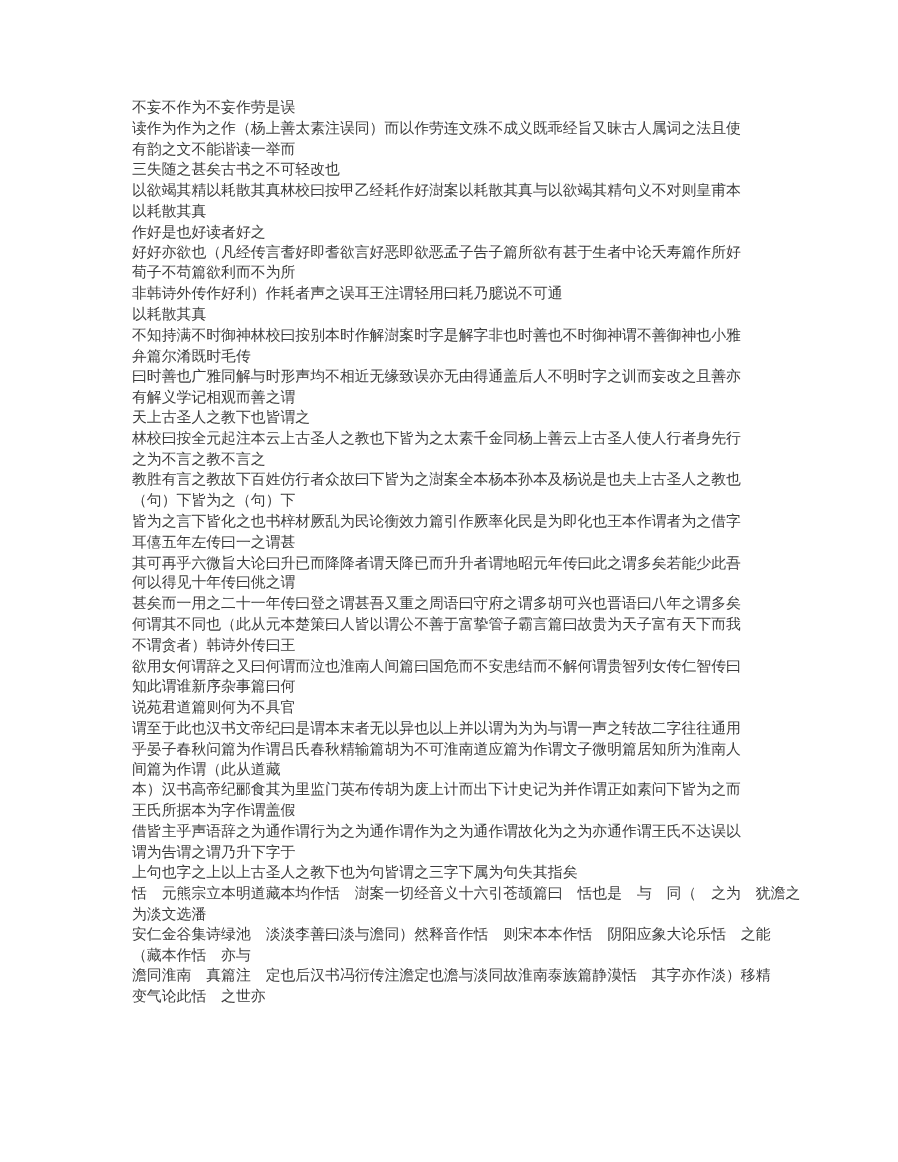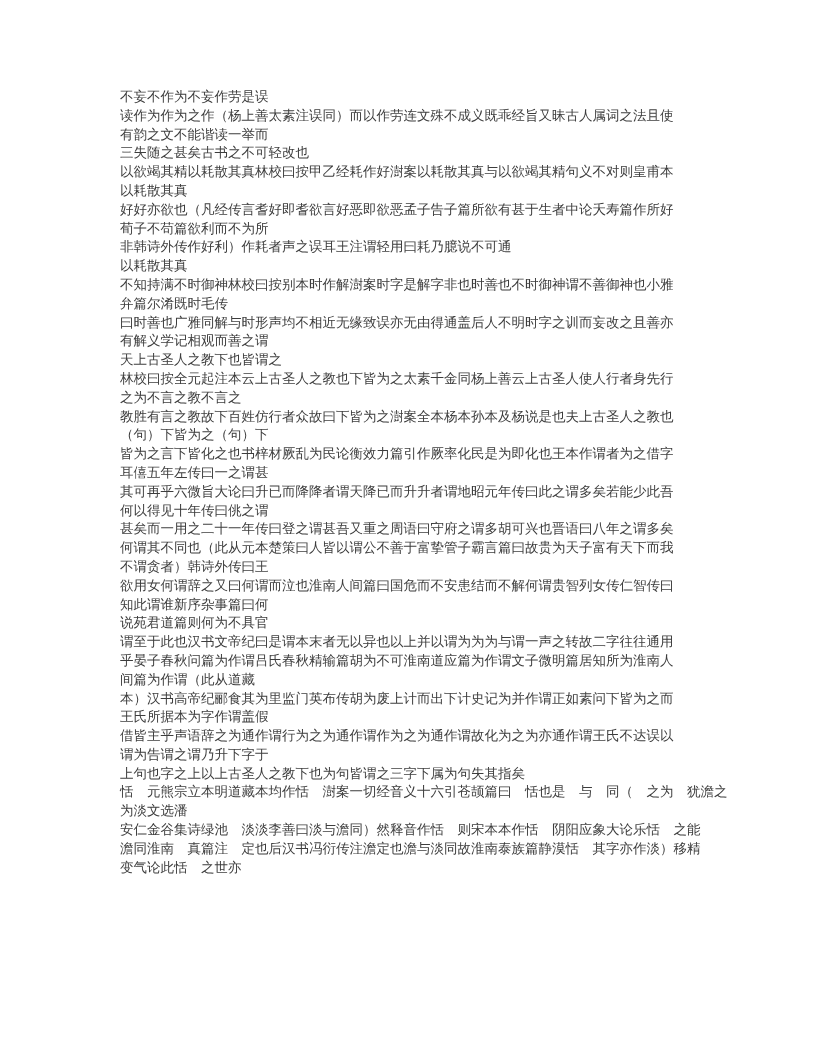--- a/index.html
+++ b/index.html
@@ -12,21 +12,21 @@
     width: 816px;
     height: 1056px;
     background: #ffffff;
     overflow: hidden;
   }
   .text-block {
     position: absolute;
     left: 120px;
     top: 89px;
     width: 612px;
-    font-family: Liberation Mono, monospace;
+    font-family: Liberation Sans, sans-serif;
     font-size: 13.5px;
     line-height: 18.8px;
     color: #3d3d3d;
     letter-spacing: 0px;
   }
   .line {
     white-space: pre;
     height: 18.8px;
     overflow: visible;
   }
@@ -35,20 +35,21 @@
 <body>
 
 <div class="page">
   <div class="text-block">
     <div class="line">不妄不作为不妄作劳是误</div>
     <div class="line">读作为作为之作（杨上善太素注误同）而以作劳连文殊不成义既乖经旨又昧古人属词之法且使</div>
     <div class="line">有韵之文不能谐读一举而</div>
     <div class="line">三失随之甚矣古书之不可轻改也</div>
     <div class="line">以欲竭其精以耗散其真林校曰按甲乙经耗作好澍案以耗散其真与以欲竭其精句义不对则皇甫本</div>
     <div class="line">以耗散其真</div>
+    <div class="line">作好是也好读者好之</div>
     <div class="line">好好亦欲也（凡经传言耆好即耆欲言好恶即欲恶孟子告子篇所欲有甚于生者中论夭寿篇作所好</div>
     <div class="line">荀子不苟篇欲利而不为所</div>
     <div class="line">非韩诗外传作好利）作耗者声之误耳王注谓轻用曰耗乃臆说不可通</div>
     <div class="line">以耗散其真</div>
     <div class="line">不知持满不时御神林校曰按别本时作解澍案时字是解字非也时善也不时御神谓不善御神也小雅</div>
     <div class="line">弁篇尔淆既时毛传</div>
     <div class="line">曰时善也广雅同解与时形声均不相近无缘致误亦无由得通盖后人不明时字之训而妄改之且善亦</div>
     <div class="line">有解义学记相观而善之谓</div>
     <div class="line">天上古圣人之教下也皆谓之</div>
     <div class="line">林校曰按全元起注本云上古圣人之教也下皆为之太素千金同杨上善云上古圣人使人行者身先行</div>
@@ -69,16 +70,17 @@
     <div class="line">乎晏子春秋问篇为作谓吕氏春秋精输篇胡为不可淮南道应篇为作谓文子微明篇居知所为淮南人</div>
     <div class="line">间篇为作谓（此从道藏</div>
     <div class="line">本）汉书高帝纪郦食其为里监门英布传胡为废上计而出下计史记为并作谓正如素问下皆为之而</div>
     <div class="line">王氏所据本为字作谓盖假</div>
     <div class="line">借皆主乎声语辞之为通作谓行为之为通作谓作为之为通作谓故化为之为亦通作谓王氏不达误以</div>
     <div class="line">谓为告谓之谓乃升下字于</div>
     <div class="line">上句也字之上以上古圣人之教下也为句皆谓之三字下属为句失其指矣</div>
     <div class="line">恬　元熊宗立本明道藏本均作恬　澍案一切经音义十六引苍颉篇曰　恬也是　与　同（　之为　犹澹之</div>
     <div class="line">为淡文选潘</div>
     <div class="line">安仁金谷集诗绿池　淡淡李善曰淡与澹同）然释音作恬　则宋本本作恬　阴阳应象大论乐恬　之能</div>
+    <div class="line">（藏本作恬　亦与</div>
     <div class="line">澹同淮南　真篇注　定也后汉书冯衍传注澹定也澹与淡同故淮南泰族篇静漠恬　其字亦作淡）移精</div>
     <div class="line">变气论此恬　之世亦</div>
   </div>
 </div>
 
 </body></html>

